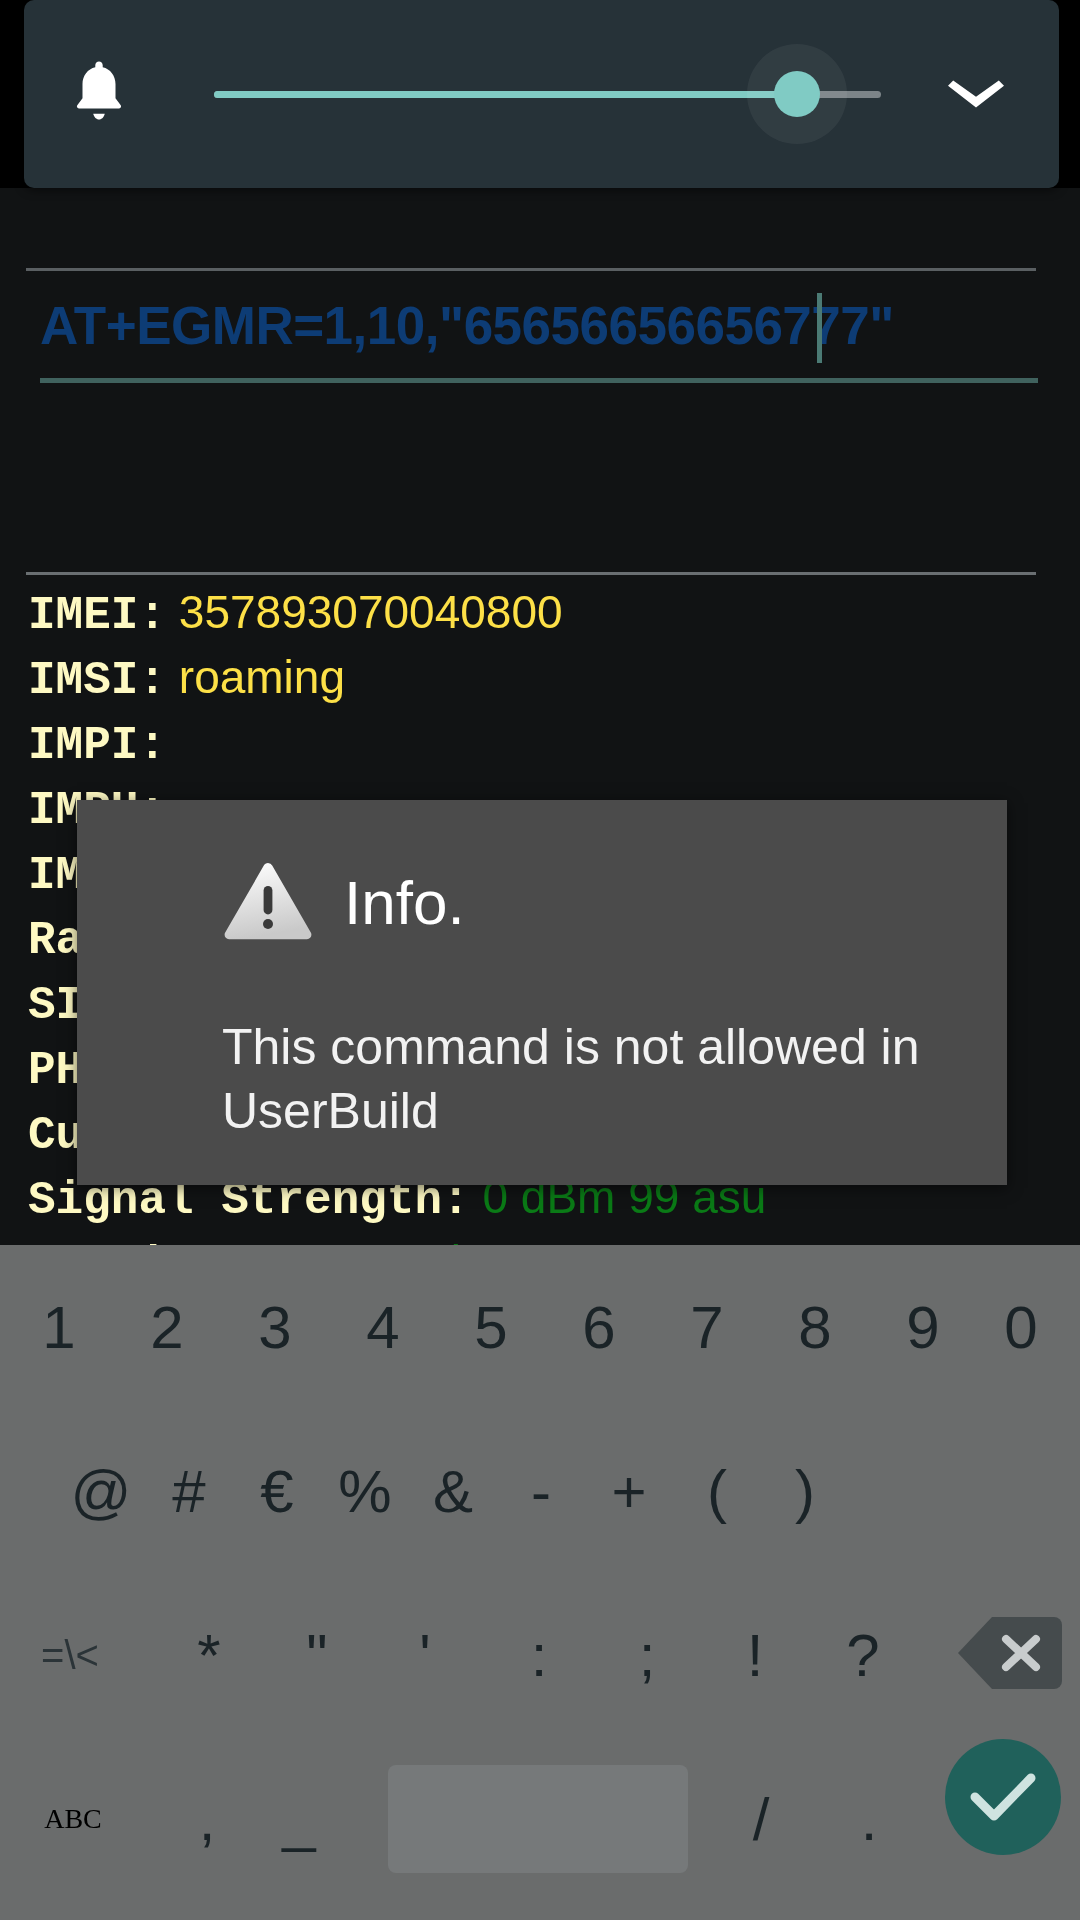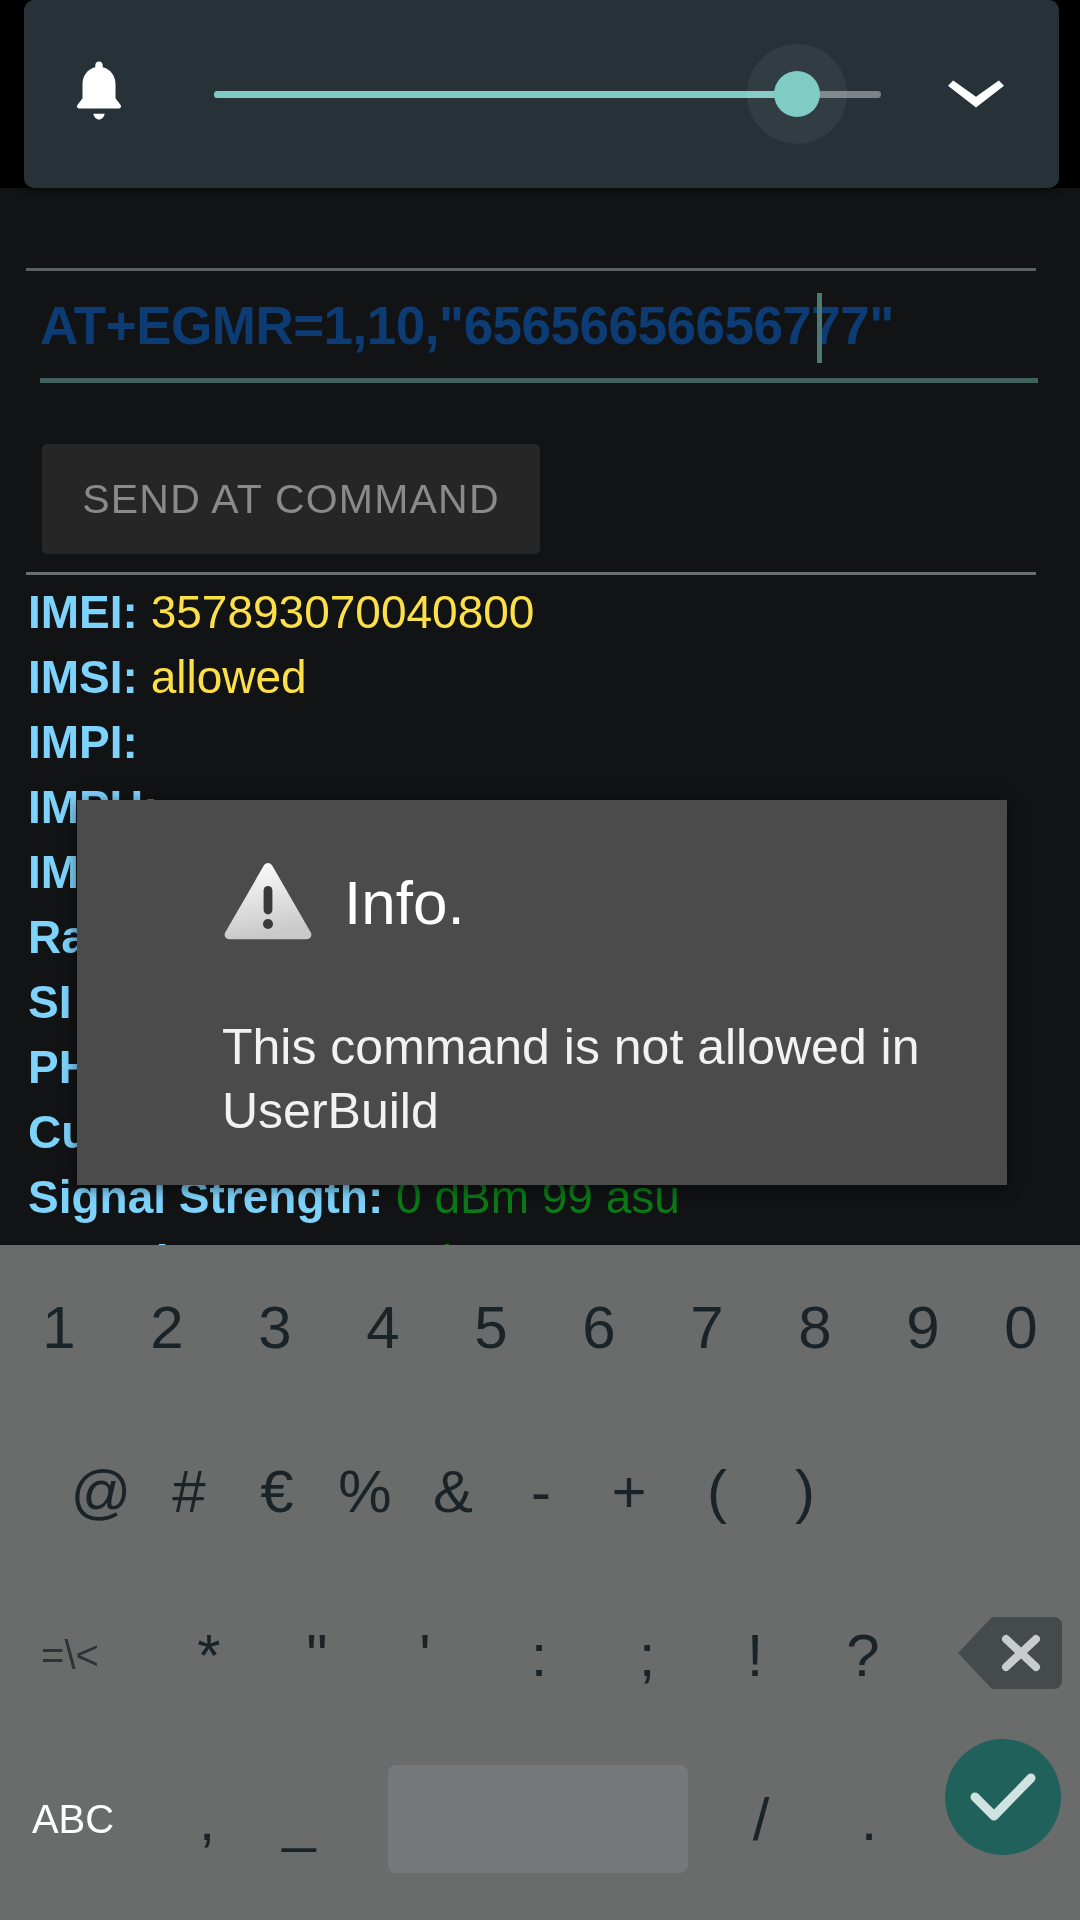--- a/index.html
+++ b/index.html
@@ -100,21 +100,21 @@
   
   #divider-list{
     position:absolute;left:26px;top:572px;width:1010px;height:3px;background:#6a6f72;
   }
   #info-list{
     position:absolute;left:28px;top:580px;width:1040px;
   }
   .info-row{
     height:65px;line-height:65px;white-space:nowrap;font-size:46px;
   }
-  .info-label{color:#7dd3fc;font-weight:bold;}
+  .info-label{color:#fef9c3;font-weight:bold;font-family:Liberation Mono, monospace;}
   .info-value{color:#fde047;font-weight:normal;}
   .info-value.green{color:#0a7a16;font-weight:normal;}
 
   
   #scrim{
     position:absolute;left:0;top:0;width:1080px;height:1920px;
     background:rgba(0,0,0,0);
     z-index:50;
   }
   #info-dialog{
@@ -148,21 +148,21 @@
   }
   .kb-key{
     position:absolute;top:0;height:164px;
     display:flex;align-items:center;justify-content:center;
     color:#1a2327;
     font-size:60px;
     font-family:"Liberation Sans","DejaVu Sans",sans-serif;
     -webkit-user-select:none;user-select:none;
   }
   .kb-key.small{font-size:40px;color:#2b3438;}
-  .kb-key.abc{font-size:40px;color:#ffffff;}
+  .kb-key.abc{font-size:28px;color:#000000;font-family:Liberation Serif, serif;}
   #space-key{
     position:absolute;top:28px;height:108px;left:388px;width:300px;
     background:#76797a;border-radius:8px;
   }
   #backspace-key{
     position:absolute;top:30px;left:955px;width:110px;height:100px;
     display:flex;align-items:center;justify-content:center;
   }
   #enter-key{
     position:absolute;top:2px;left:945px;width:116px;height:116px;
@@ -177,29 +177,26 @@
   <div id="app-top-strip"></div>
 
   <div id="divider-top"></div>
 
   <div id="at-field-wrap">
     <div id="at-input">AT+EGMR=1,10,"65656656656777"</div>
   </div>
   <div id="at-caret"></div>
   <div id="at-underline"></div>
 
-  <div id="send-btn">
-    <span id="send-btn-label">SEND AT COMMAND</span>
-  </div>
 
   <div id="divider-list"></div>
 
   <div id="info-list">
       <div class="info-row"><span class="info-label">IMEI:</span><span class="info-value"> 357893070040800</span></div>
-      <div class="info-row"><span class="info-label">IMSI:</span><span class="info-value"> allowed</span></div>
+      <div class="info-row"><span class="info-label">IMSI:</span><span class="info-value"> roaming</span></div>
       <div class="info-row"><span class="info-label">IMPI:</span></div>
       <div class="info-row"><span class="info-label">IMPU:</span></div>
       <div class="info-row"><span class="info-label">IM</span></div>
       <div class="info-row"><span class="info-label">Ra</span></div>
       <div class="info-row"><span class="info-label">SI</span></div>
       <div class="info-row"><span class="info-label">PH</span></div>
       <div class="info-row"><span class="info-label">Cu</span></div>
       <div class="info-row"><span class="info-label">Signal Strength:</span><span class="info-value green"> 0 dBm   99 asu</span></div>
       <div class="info-row"><span class="info-label">Roaming:</span><span class="info-value green"> Not roaming</span></div>
     </div>

